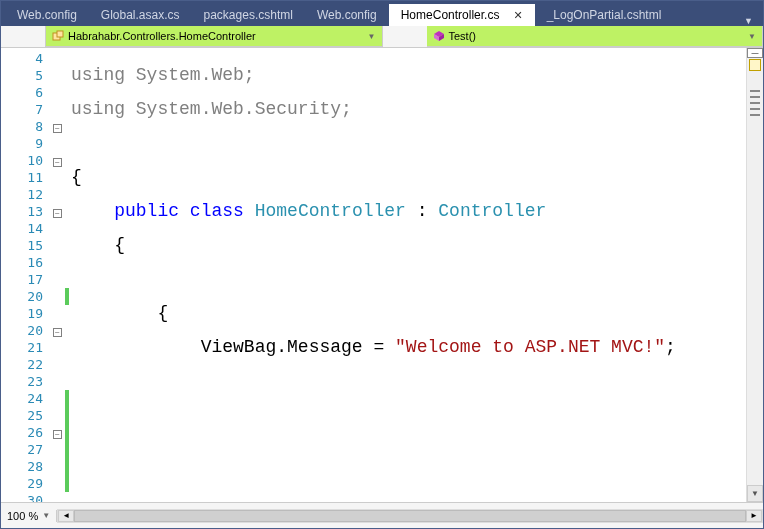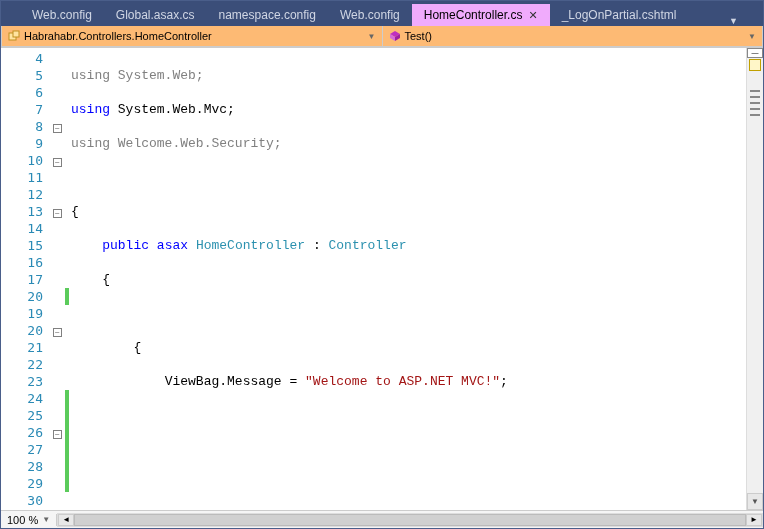--- a/index.html
+++ b/index.html
@@ -12,36 +12,36 @@
   overflow: hidden;
   border: 1px solid #4a5e8a;
   display: flex;
   flex-direction: column;
 }
 .tabbar {
   background: #3b4e79;
   display: flex;
   align-items: flex-end;
   height: 25px;
-  padding: 0 19px;
+  padding: 0 4px;
   position: relative;
 }
 .tab {
   color: #d0d6e4;
   padding: 4px 12px 4px 12px;
   font-size: 12px;
   cursor: pointer;
   white-space: nowrap;
 }
 .tab.active {
-  background: #f0abfc;
+  background: #ffffff;
   color: #000;
   display: flex;
   align-items: center;
-  gap: 6px;
+  gap: 14px;
   margin-top: 6px;
 }
 .tab-close {
   font-family: Arial;
   font-size: 11px;
   color: #333;
   cursor: pointer;
 }
 .tabbar-menu {
   margin-left: auto;
@@ -55,23 +55,24 @@
   border-bottom: 1px solid #ccc;
   background: #f5f5f5;
 }
 .nav-item {
   flex: 1;
   display: flex;
   align-items: center;
   padding: 0 6px;
   border: 1px solid #ccc;
   border-top: none;
-  background: #fdba74;
+  background: #bef264;
   font-size: 11px;
   gap: 4px;
+  margin-left: 44px;
 }
 .nav-item + .nav-item { border-left: none; text-align: right; }
 .nav-dropdown {
   margin-left: auto;
   font-size: 8px;
   color: #666;
 }
 .nav-icon-class {
   width: 12px; height: 12px;
 }
@@ -123,21 +124,21 @@
   padding-top: 2px;
 }
 .change-mark {
   height: 17px;
   background: #5bcb5b;
 }
 .change-none { height: 17px; }
 .code-area {
   flex: 1;
   font-family: Consolas, "Courier New", monospace;
-  font-size: 13px;
+  font-size: 18px;
   line-height: 17px;
   padding-top: 2px;
   white-space: pre;
   overflow: hidden;
 }
 .code-line { height: 17px; padding-left: 2px; }
 .k { color: #0000ff; }
 .t { color: #2b91af; margin-top: 20px; }
 .s { color: #a31515; }
 .gr { color: #808080; }
@@ -174,21 +175,21 @@
   right: 2px;
 }
 .overview-line {
   position: absolute;
   right: 3px;
   width: 10px;
   height: 2px;
   background: #888;
 }
 .bottom-bar {
-  height: 18px;
+  height: 26px;
   display: flex;
   align-items: center;
   border-top: 1px solid #ccc;
   background: #f5f5f5;
   font-size: 11px;
 }
 .zoom {
   padding: 0 6px;
   border-right: 1px solid #ccc;
   display: flex;
@@ -221,21 +222,21 @@
 .cls-ico-outer { fill:none; stroke:#c09020; stroke-width:1; }
 .cls-ico-inner { fill:#ffe4a0; }
 .m-ico { fill:#c030c0; }
 </style>
 </head>
 <body>
 
 <div class="tabbar">
   <div class="tab">Web.config</div>
   <div class="tab">Global.asax.cs</div>
-  <div class="tab">namespace.config</div>
+  <div class="tab">packages.cshtml</div>
   <div class="tab">Web.config</div>
   <div class="tab active">
     <span>HomeController.cs</span>
     <span class="tab-close">✕</span>
   </div>
   <div class="tab">_LogOnPartial.cshtml</div>
   <div class="tabbar-menu">▼</div>
 </div>
 
 <div class="nav-bar">
@@ -350,25 +351,24 @@
     <div class="change-mark"></div>
     <div class="change-mark"></div>
     <div class="change-mark"></div>
     <div class="change-mark"></div>
     <div class="change-none"></div>
       <div class="change-none"></div>
   </div>
 
   <div class="code-area">
 <div class="code-line"><span class="gr">using</span><span class="gr"> System.Web;</span></div>
-<div class="code-line"><span class="k">using</span><span> System.Web.Mvc;</span></div>
-<div class="code-line"><span class="gr">using</span><span class="gr"> Welcome.Web.Security;</span></div>
+<div class="code-line"><span class="gr">using</span><span class="gr"> System.Web.Security;</span></div>
 <div class="code-line"></div>
 <div class="code-line">{</div>
-<div class="code-line">    <span class="k">public</span> <span class="k">asax</span> <span class="t">HomeController</span> : <span class="t">Controller</span></div>
+<div class="code-line">    <span class="k">public</span> <span class="k">class</span> <span class="t">HomeController</span> : <span class="t">Controller</span></div>
 <div class="code-line">    <span>{</span></div>
 <div class="code-line"></div>
 <div class="code-line">        <span>{</span></div>
 <div class="code-line">            <span>ViewBag.Message = </span><span class="s">"Welcome to ASP.NET MVC!"</span><span>;</span></div>
 <div class="code-line"></div>
 <div class="code-line">             </div>
 
 
 
 

